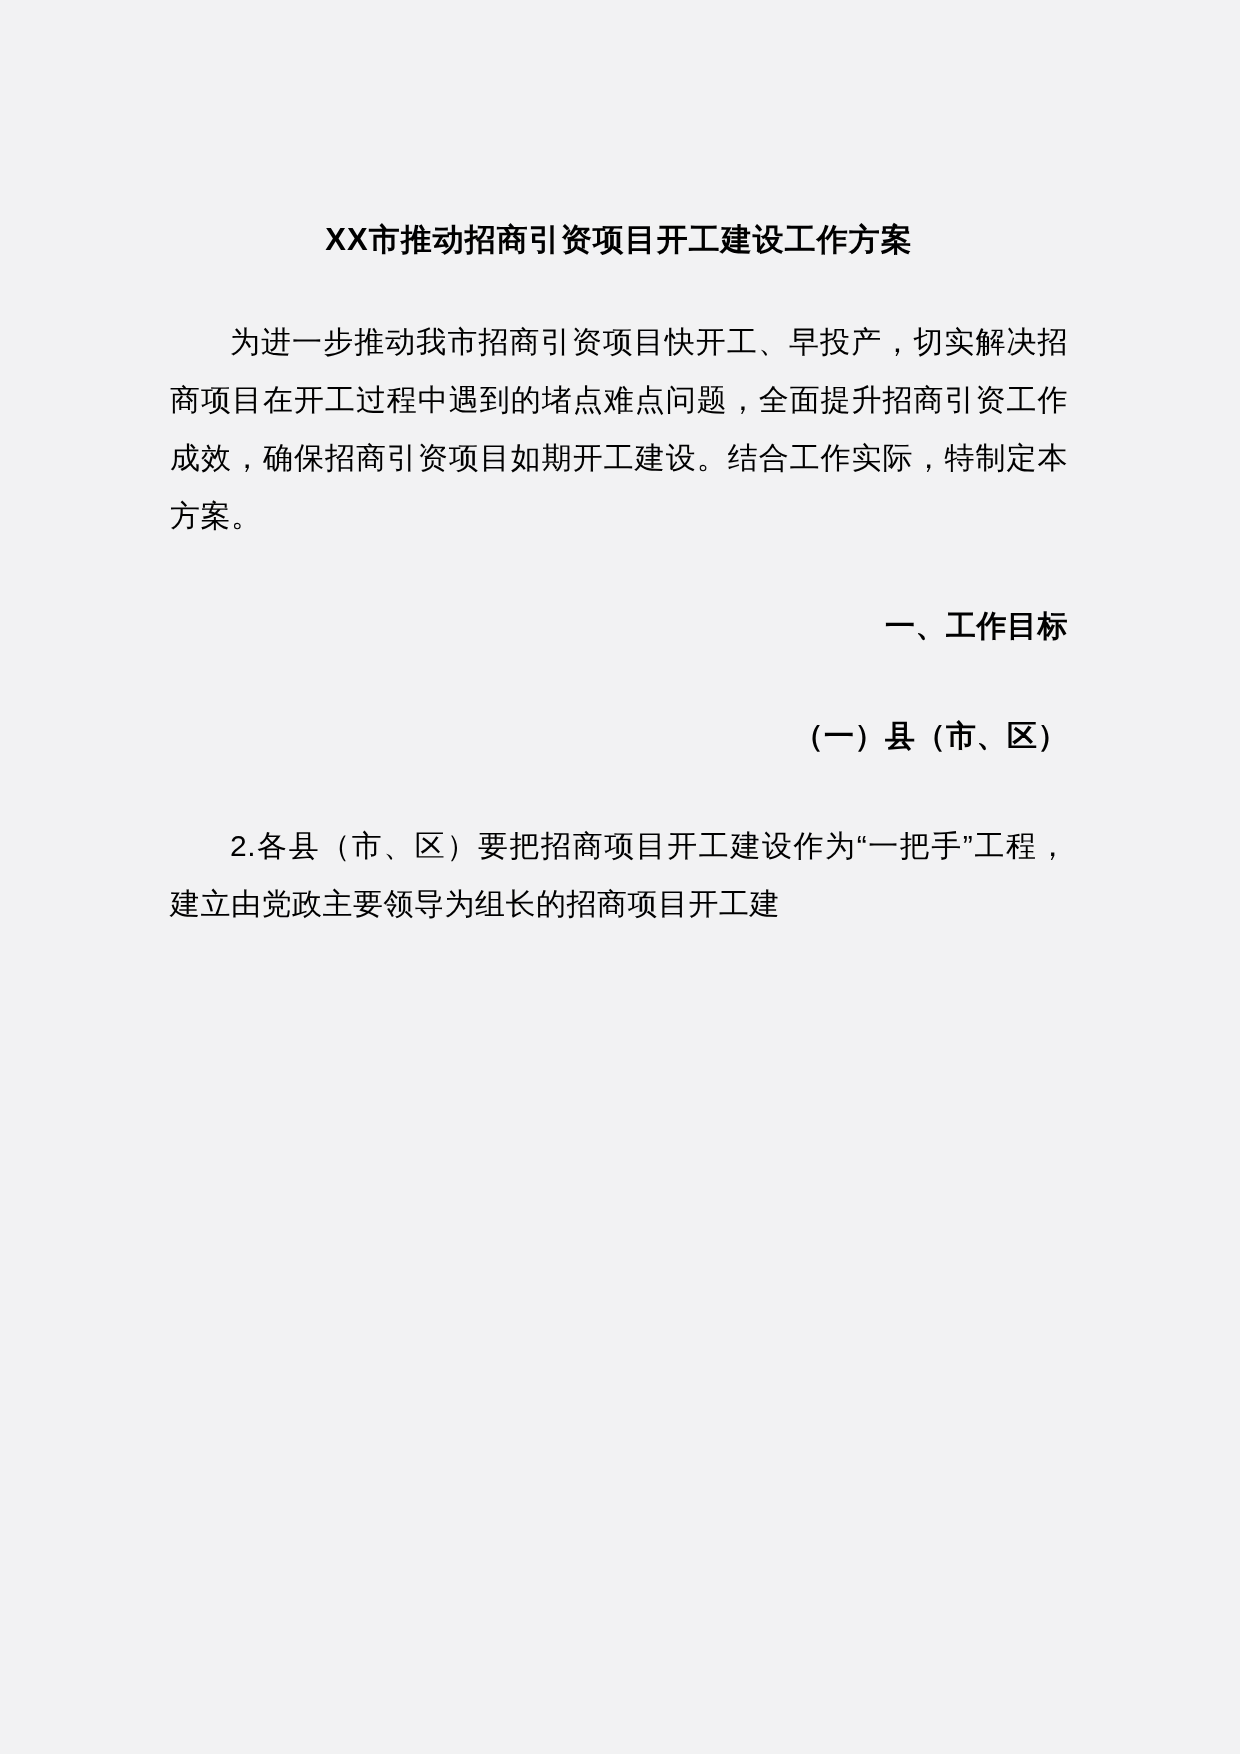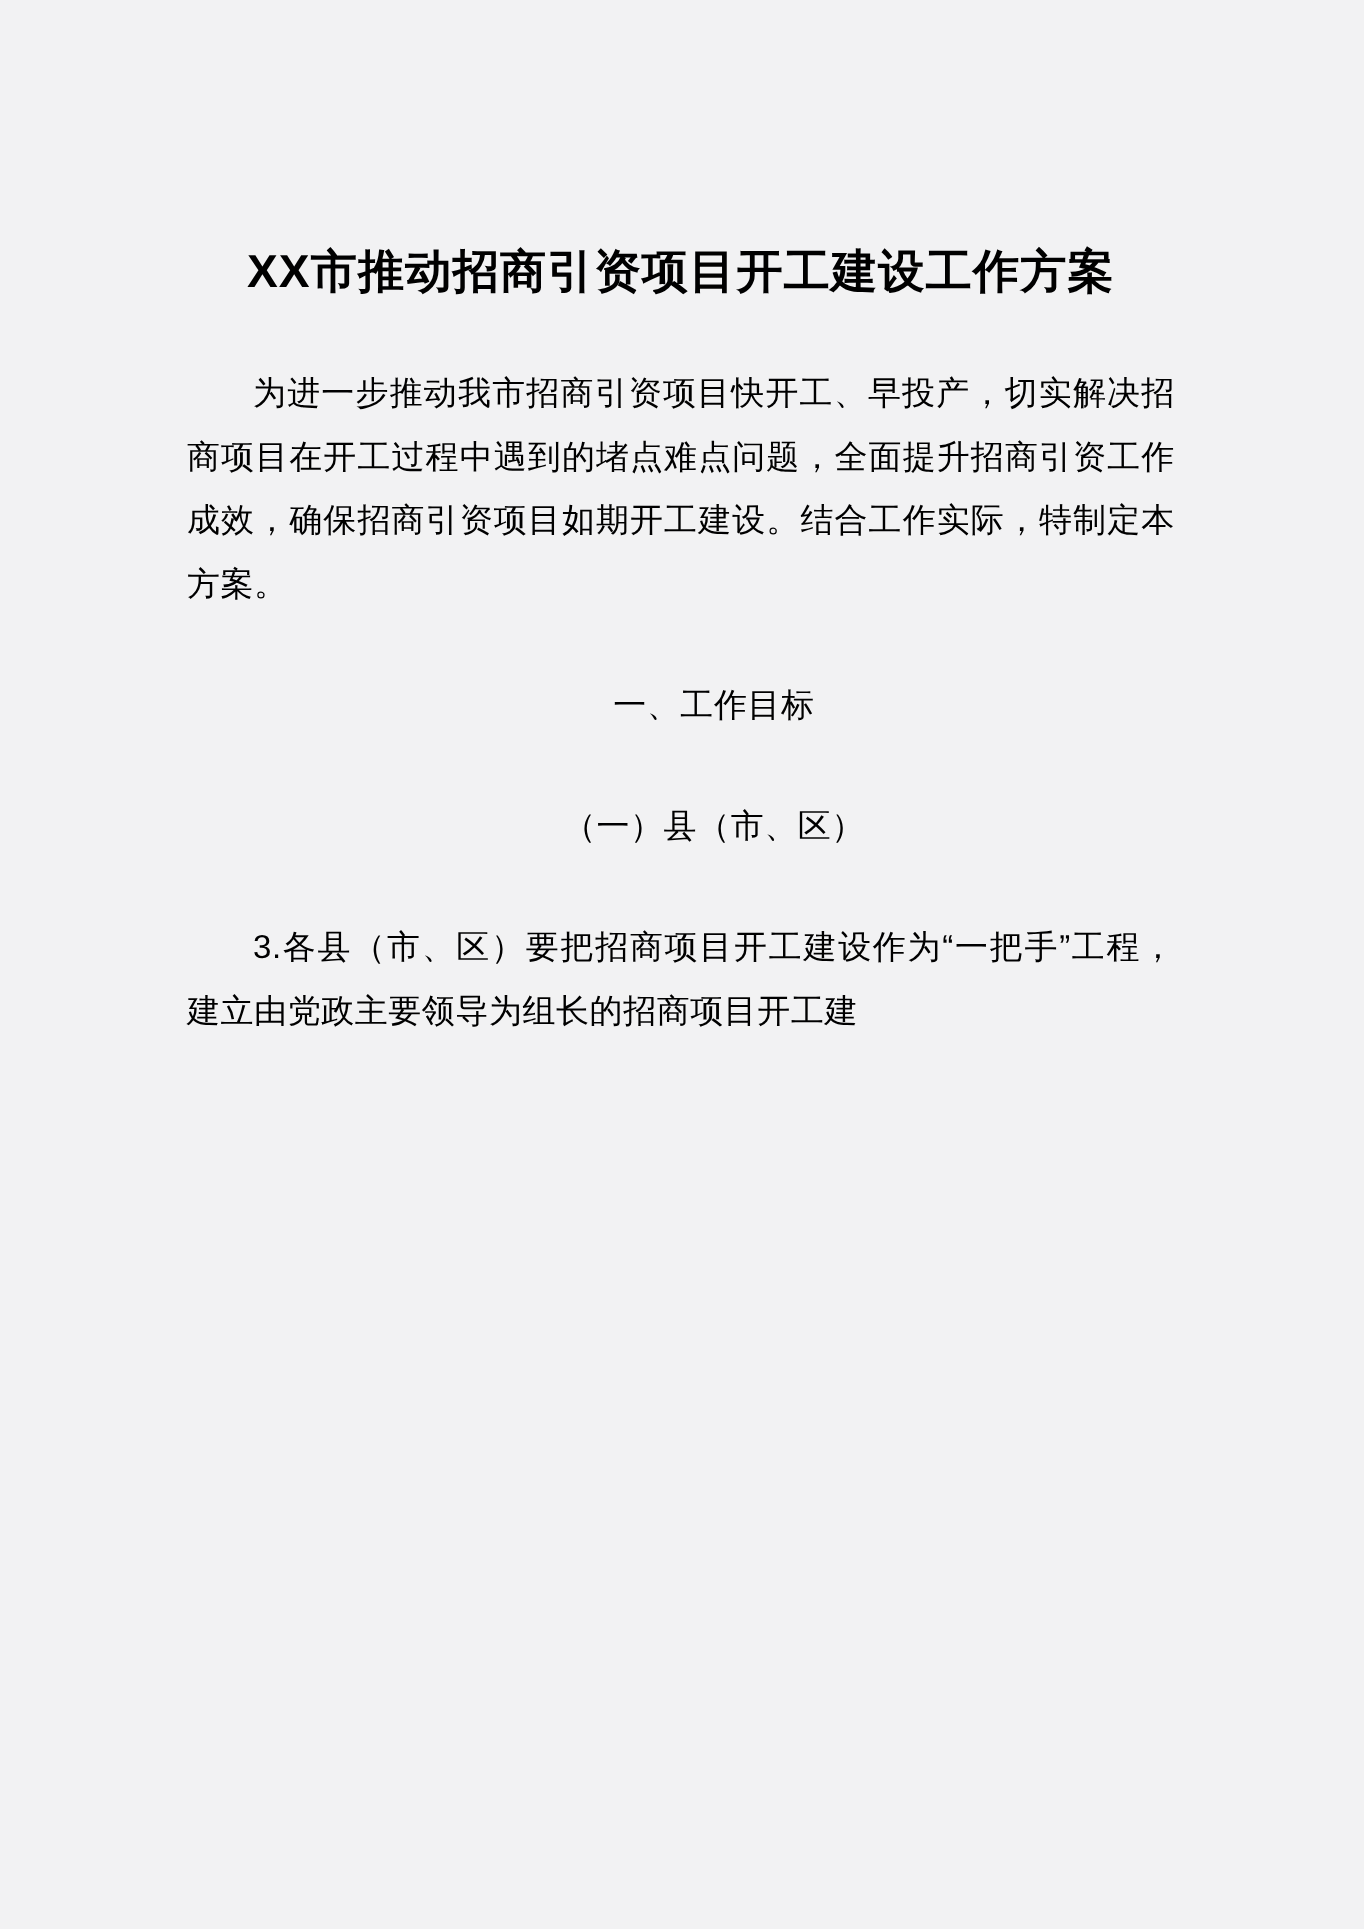--- a/index.html
+++ b/index.html
@@ -15,54 +15,55 @@
     position: relative;
     width: 1240px;
     height: 1754px;
     margin: 0 auto;
     background: #f2f2f3;
     box-sizing: border-box;
     padding: 218px 172px 0 170px;
     overflow: hidden;
   }
   .doc-title {
-    font-size: 42px;
+    font-size: 31px;
     font-weight: 700;
     text-align: center;
     margin: 0 0 52px 0;
     line-height: 1.4;
     letter-spacing: 1px;
   }
   .para {
     font-size: 30px;
     line-height: 58px;
     margin: 48px 0;
     text-align: justify;
     text-indent: 2em;
     font-weight: 500;
     letter-spacing: 0.5px;
   }
   .para.heading {
-    text-align: center;
+    text-align: right;
     margin: 52px 0;
+    font-weight: bold;
   }
   .para.last {
     margin-bottom: 0;
   }
 </style>
 </head>
 <body>
 
 <div class="page">
 
   <h1 class="doc-title">XX市推动招商引资项目开工建设工作方案</h1>
 
   <p class="para">为进一步推动我市招商引资项目快开工、早投产，切实解决招商项目在开工过程中遇到的堵点难点问题，全面提升招商引资工作成效，确保招商引资项目如期开工建设。结合工作实际，特制定本方案。</p>
 
   <p class="para heading">一、工作目标</p>
 
 
 
   <p class="para heading">（一）县（市、区）</p>
 
-  <p class="para last">3.各县（市、区）要把招商项目开工建设作为“一把手”工程，建立由党政主要领导为组长的招商项目开工建</p>
+  <p class="para last">2.各县（市、区）要把招商项目开工建设作为“一把手”工程，建立由党政主要领导为组长的招商项目开工建</p>
 
 </div>
 
 </body></html>

